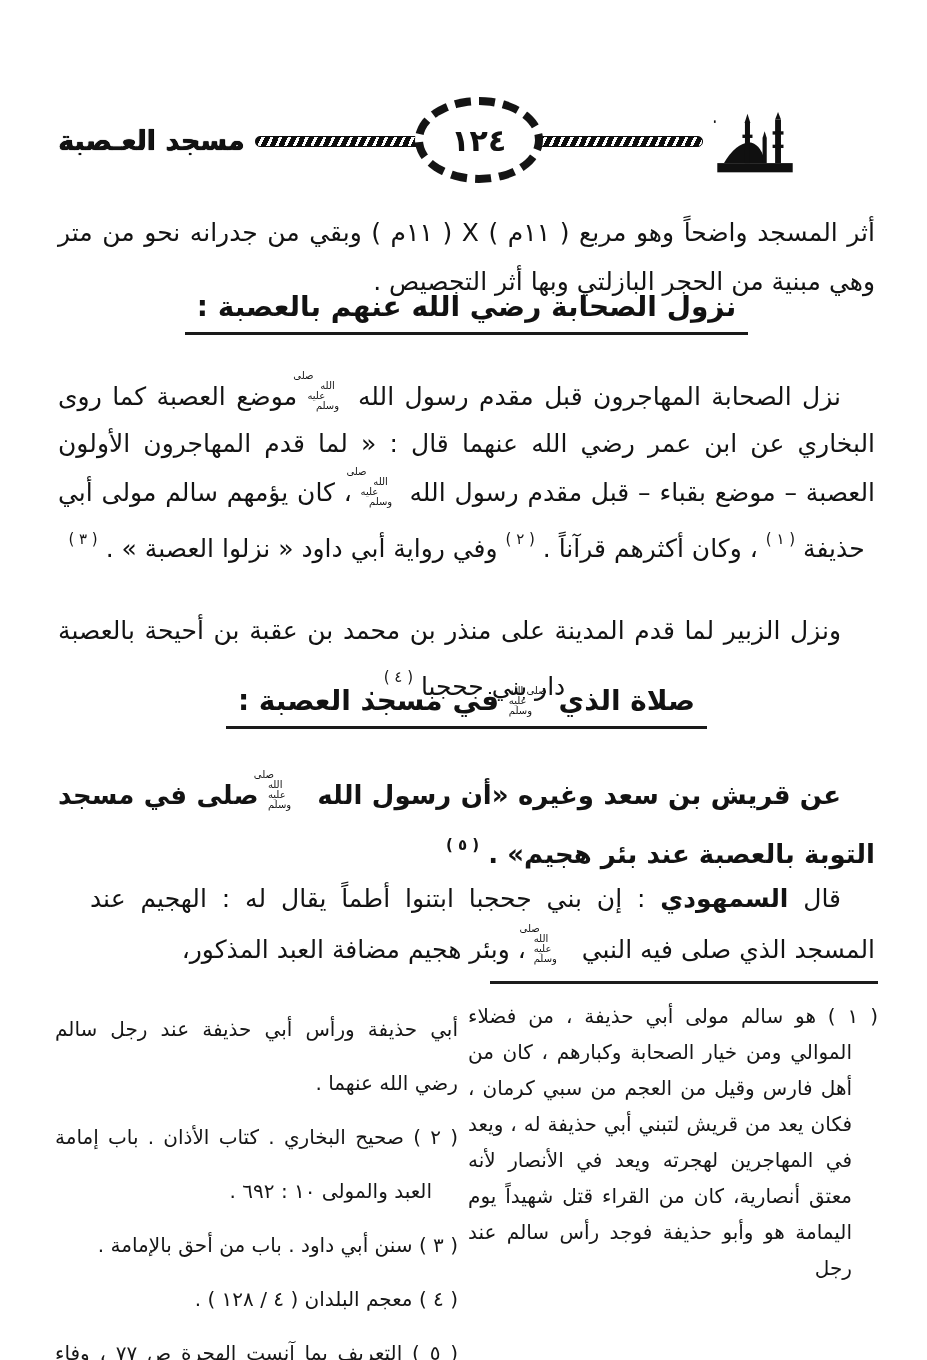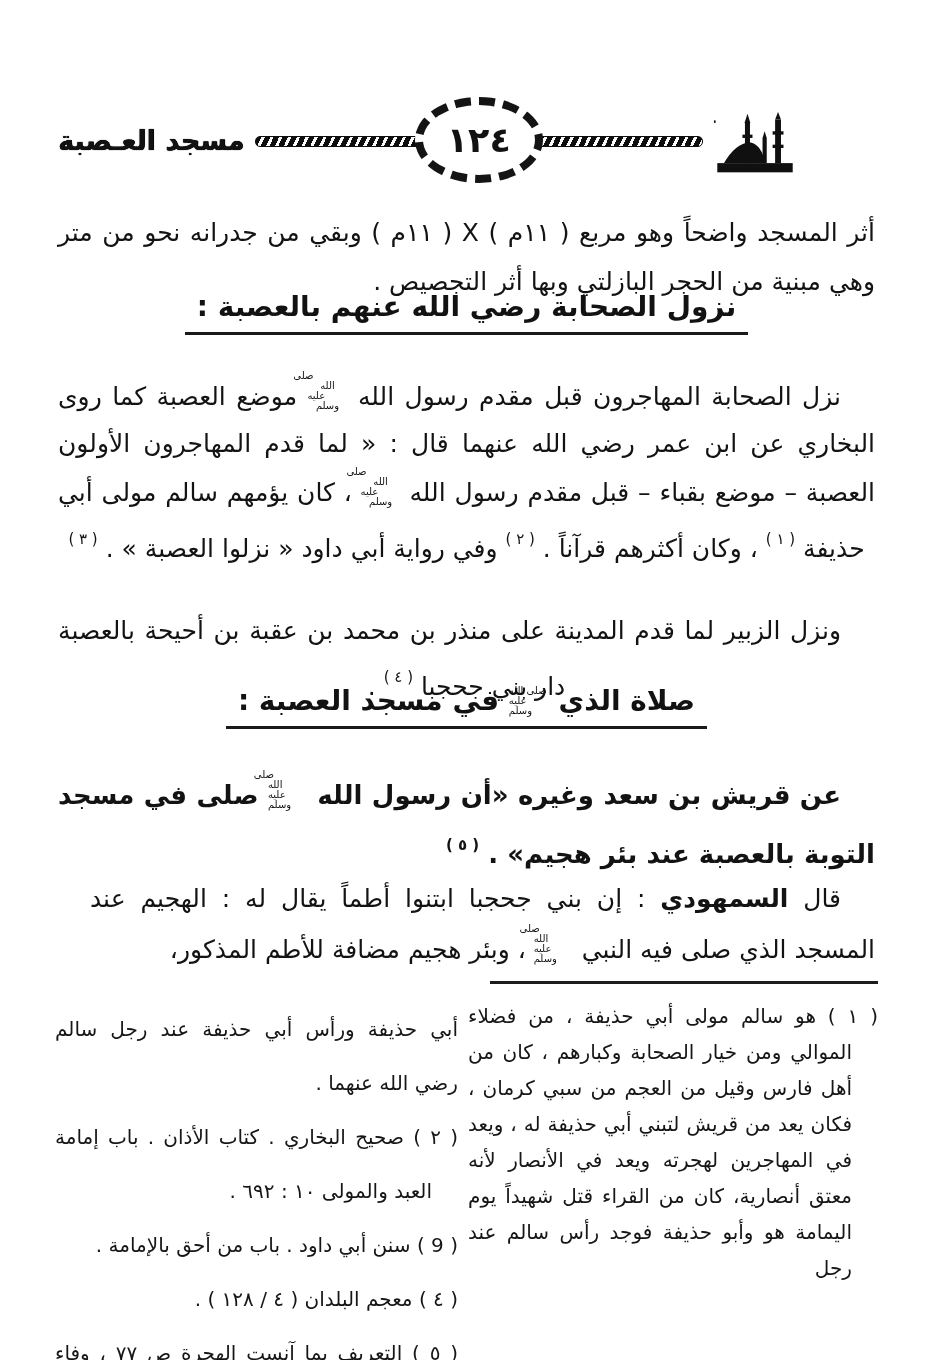--- a/index.html
+++ b/index.html
@@ -16,21 +16,21 @@
   .mosque{flex:0 0 auto;width:84px;height:62px;margin-top:6px;}
   .rope-wrap{flex:1 1 auto;position:relative;height:76px;}
   .rope{position:absolute;top:50%;left:0;right:0;height:9px;margin-top:-4px;
         border-radius:5px;
         background:repeating-linear-gradient(115deg,#0e0e0e 0 5px,#fdfdfd 5px 8px);
         border:1px solid #0e0e0e;}
   .oval{position:absolute;left:50%;top:50%;transform:translate(-50%,-50%);
         width:112px;height:70px;border-radius:50%;
         border:8px dashed #141414;background:#fff;
         display:flex;align-items:center;justify-content:center;}
-  .oval span{font-size:35px;font-weight:bold;letter-spacing:2px;}
+  .oval span{font-size:30px;font-weight:bold;letter-spacing:2px;}
   .book-title{flex:0 0 auto;font-size:27px;font-weight:bold;white-space:nowrap;
         text-shadow:0 0 1px #000, 0.5px 0 0 #000;}
 
   
   .blk{position:absolute;right:52px;left:58px;text-align:justify;
        font-size:25px;line-height:47px;color:#131313;}
   .indent{text-indent:34px;}
   .center-last{text-align-last:center;}
   .b{font-weight:bold;}
   .p1{top:183px;line-height:49px;}
@@ -97,29 +97,29 @@
   <p class="blk p2 indent center-last"><span>نزل الصحابة المهاجرون قبل مقدم رسول الله </span><span class="saw"><span>صلى الله</span><br><span>عليه وسلم</span></span><span> موضع العصبة كما روى البخاري عن ابن عمر رضي الله عنهما قال : « لما قدم المهاجرون الأولون العصبة – موضع بقباء – قبل مقدم رسول الله </span><span class="saw"><span>صلى الله</span><br><span>عليه وسلم</span></span><span> ، كان يؤمهم سالم مولى أبي حذيفة </span><span class="fnref">( ١ )</span><span> ، وكان أكثرهم قرآناً . </span><span class="fnref">( ٢ )</span><span> وفي رواية أبي داود « نزلوا العصبة » . </span><span class="fnref">( ٣ )</span></p>
 
   <p class="blk p3 indent center-last"><span>ونزل الزبير لما قدم المدينة على منذر بن محمد بن عقبة بن أحيحة بالعصبة دار بني جحجبا </span><span class="fnref">( ٤ )</span><span> .</span></p>
 
   <div class="hwrap h2w">
     <span class="heading"><span>صلاة الذي </span><span class="saw"><span>صلى الله</span><br><span>عليه وسلم</span></span><span> في مسجد العصبة :</span></span>
   </div>
 
   <p class="blk p4 indent"><span>عن قريش بن سعد وغيره «أن رسول الله </span><span class="saw"><span>صلى الله</span><br><span>عليه وسلم</span></span><span> صلى في مسجد التوبة بالعصبة عند بئر هجيم» . </span><span class="fnref">( ٥ )</span></p>
 
-  <p class="blk p5 indent"><span>قال </span><span class="b">السمهودي</span><span> : إن بني جحجبا ابتنوا أطماً يقال له : الهجيم عند المسجد الذي صلى فيه النبي </span><span class="saw"><span>صلى الله</span><br><span>عليه وسلم</span></span><span> ، وبئر هجيم مضافة للأطم المذكور،</span></p>
+  <p class="blk p5 indent"><span>قال </span><span class="b">السمهودي</span><span> : إن بني جحجبا ابتنوا أطماً يقال له : الهجيم عند المسجد الذي صلى فيه النبي </span><span class="saw"><span>صلى الله</span><br><span>عليه وسلم</span></span><span> ، وبئر هجيم مضافة العبد المذكور،</span></p>
 
   <div class="fn-sep"></div>
 
   <div class="fncol fncol-r">
     <div class="fn hang">( ١ ) هو سالم مولى أبي حذيفة ، من فضلاء الموالي ومن خيار الصحابة وكبارهم ، كان من أهل فارس وقيل من العجم من سبي كرمان ، فكان يعد من قريش لتبني أبي حذيفة له ، ويعد في المهاجرين لهجرته ويعد في الأنصار لأنه معتق أنصارية، كان من القراء قتل شهيداً يوم اليمامة هو وأبو حذيفة فوجد رأس سالم عند رجل</div>
   </div>
 
   <div class="fncol fncol-l">
     <div class="fn">أبي حذيفة ورأس أبي حذيفة عند رجل سالم رضي الله عنهما .</div>
     <div class="fn hang">( ٢ ) صحيح البخاري . كتاب الأذان . باب إمامة العبد والمولى ١٠ : ٦٩٢ .</div>
-    <div class="fn hang">( 9 ) سنن أبي داود . باب من أحق بالإمامة .</div>
+    <div class="fn hang">( ٣ ) سنن أبي داود . باب من أحق بالإمامة .</div>
     <div class="fn hang">( ٤ ) معجم البلدان ( ٤ / ١٢٨ ) .</div>
     <div class="fn hang">( ٥ ) التعريف بما آنست الهجرة ص ٧٧ ، وفاء الوفا ( ٣ / ٨٧٦ ) .</div>
   </div>
 
 </div>
 
 </body></html>

